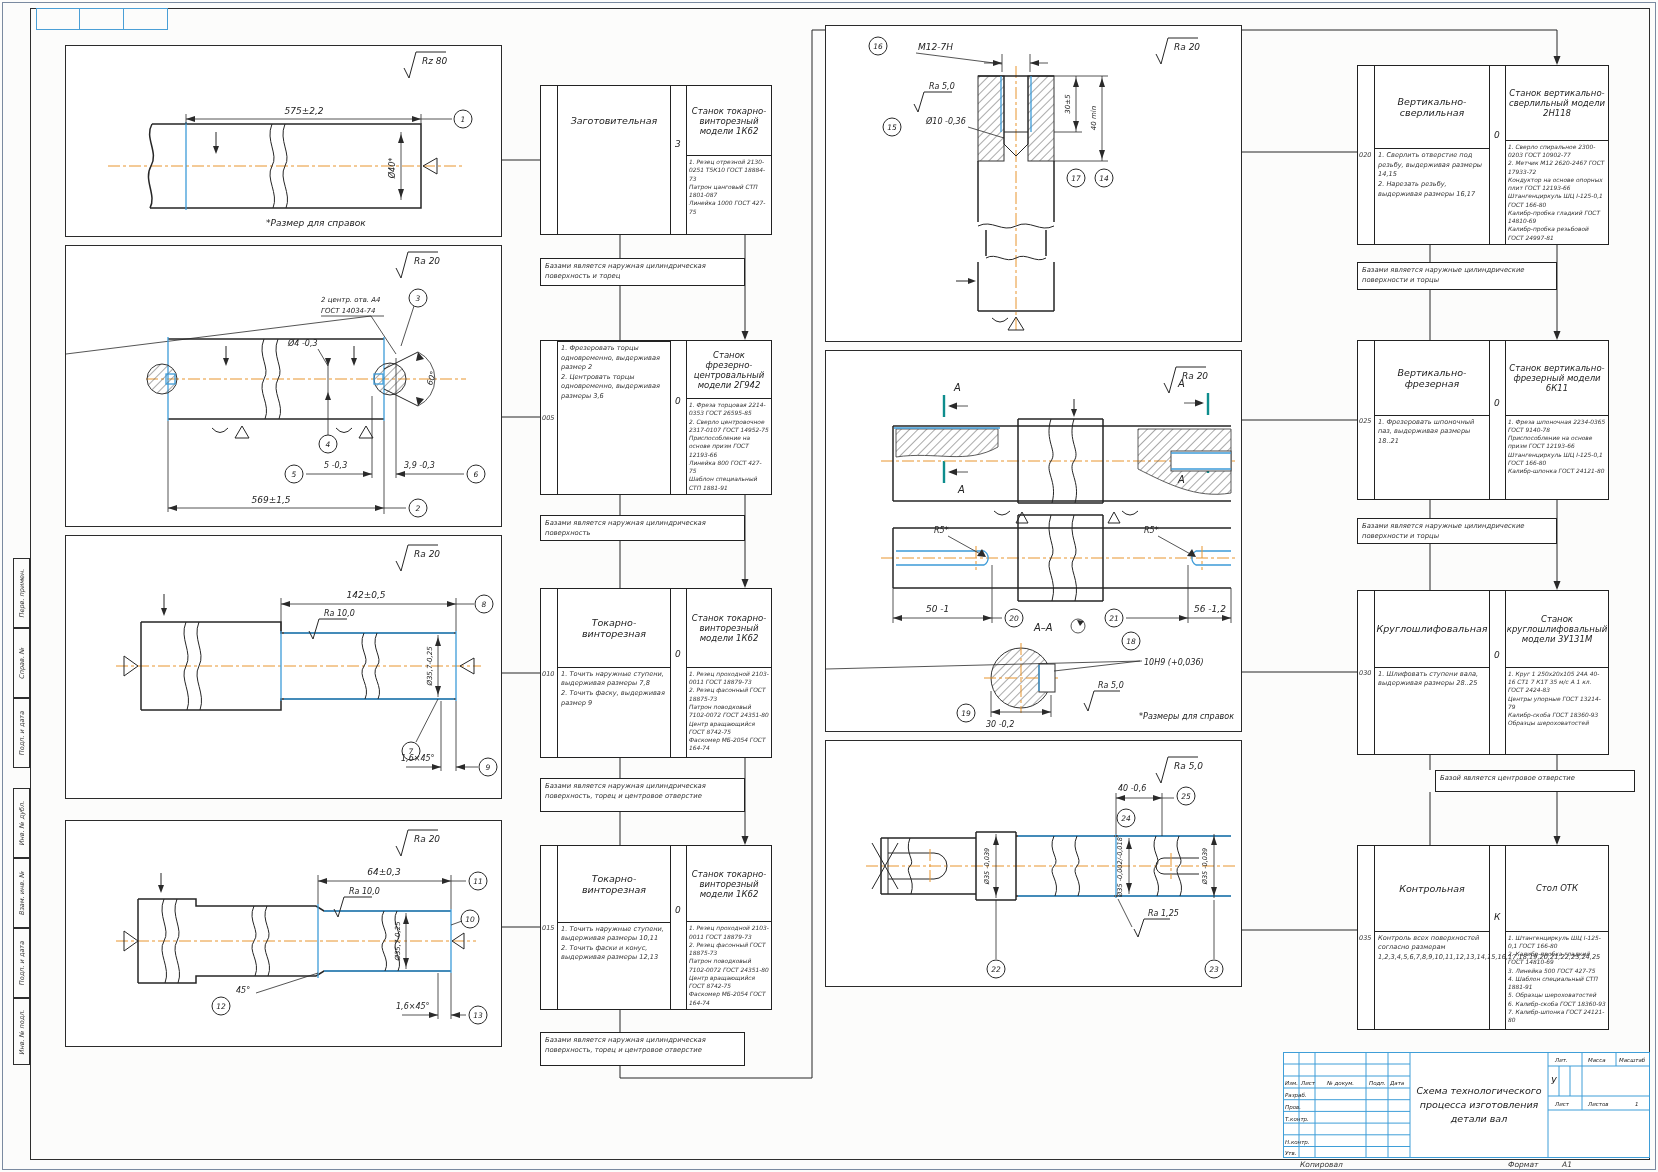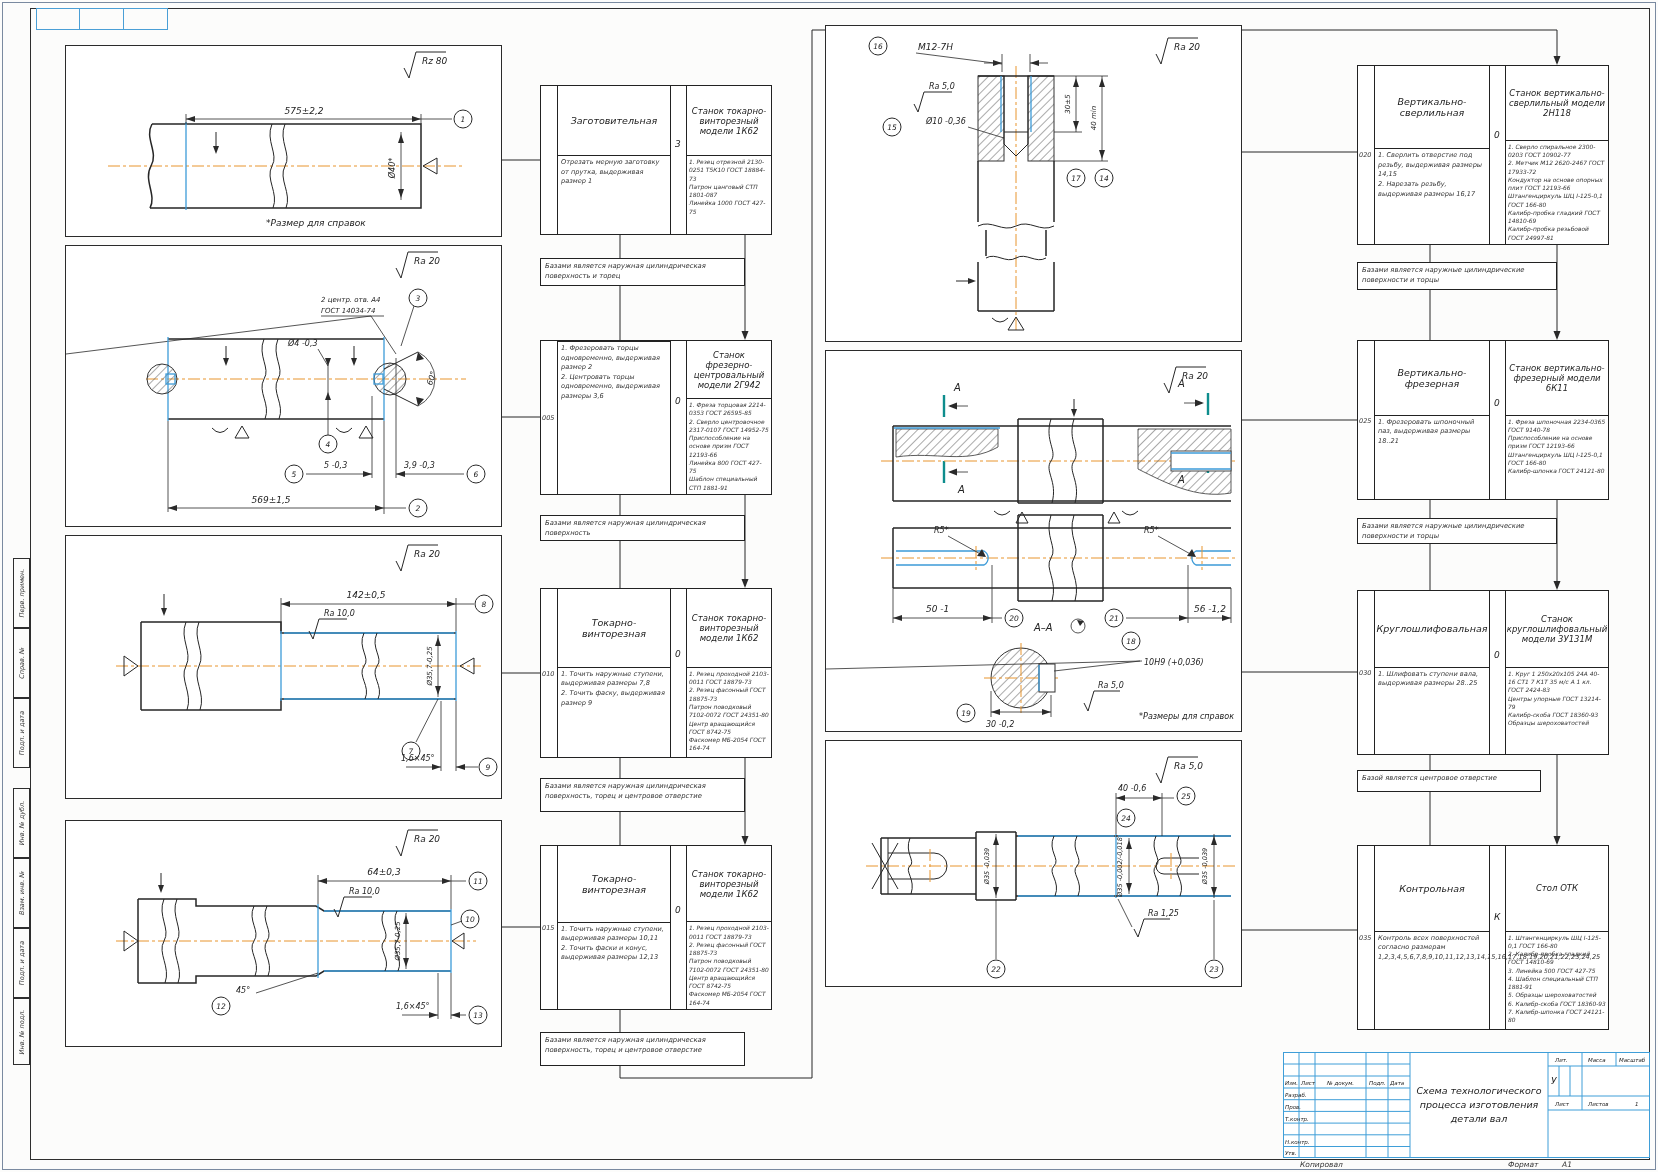--- a/index.html
+++ b/index.html
@@ -548,21 +548,20 @@
       <text class="bt" x="388" y="228">23</text>
     </svg>
   </div>
 
   <div class="op-pair" style="left:540px;top:85px;width:232px;height:150px">
     <div class="col-num">
         <span></span>
       </div>
     <div class="col-main">
       <div class="op-name">Заготовительная</div>
-      <div class="op-tasks">Отрезать мерную заготовку от прутка, выдерживая размер 1</div>
     </div>
     <div class="col-qty">
         <span>3</span>
       </div>
     <div class="col-machine">
       <div class="m-name">Станок токарно-винторезный модели 1К62</div>
       <div class="m-tools">1. Резец отрезной 2130-0251 Т5К10 ГОСТ 18884-73
 Патрон цанговый СТП 1801-087
 Линейка 1000 ГОСТ 427-75</div>
     </div>
@@ -694,21 +693,21 @@
         <span>0</span>
       </div>
     <div class="col-machine wide">
       <div class="m-name">Станок круглошлифовальный модели 3У131М</div>
       <div class="m-tools">1. Круг 1 250х20х105 24А 40-16 СТ1 7 К1Т 35 м/с А 1 кл. ГОСТ 2424-83
 Центры упорные ГОСТ 13214-79
 Калибр-скоба ГОСТ 18360-93
 Образцы шероховатостей</div>
     </div>
   </div>
-  <div class="note" style="left:1357px;top:770px;width:184px;height:22px">Базой является центровое отверстие</div>
+  <div class="note" style="left:1435px;top:770px;width:200px;height:22px">Базой является центровое отверстие</div>
 
   <div class="op-pair" style="left:1357px;top:845px;width:252px;height:185px">
     <div class="col-num">
         <span>035</span>
       </div>
     <div class="col-main">
       <div class="op-name">Контрольная</div>
       <div class="op-tasks">Контроль всех поверхностей согласно размерам 1,2,3,4,5,6,7,8,9,10,11,12,13,14,15,16,17,18,19,20,21,22,23,24,25</div>
     </div>
     <div class="col-qty">

